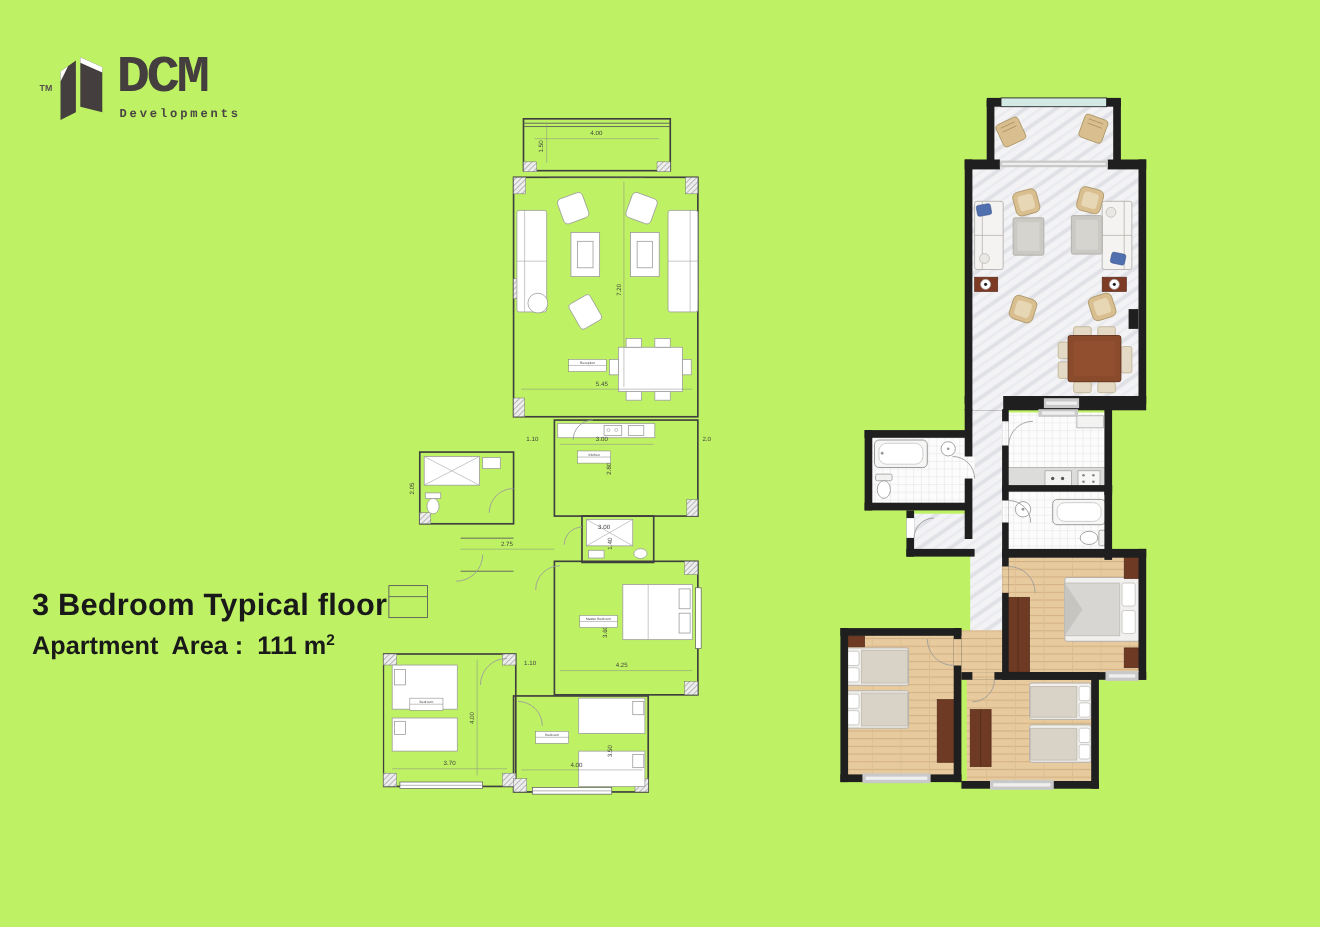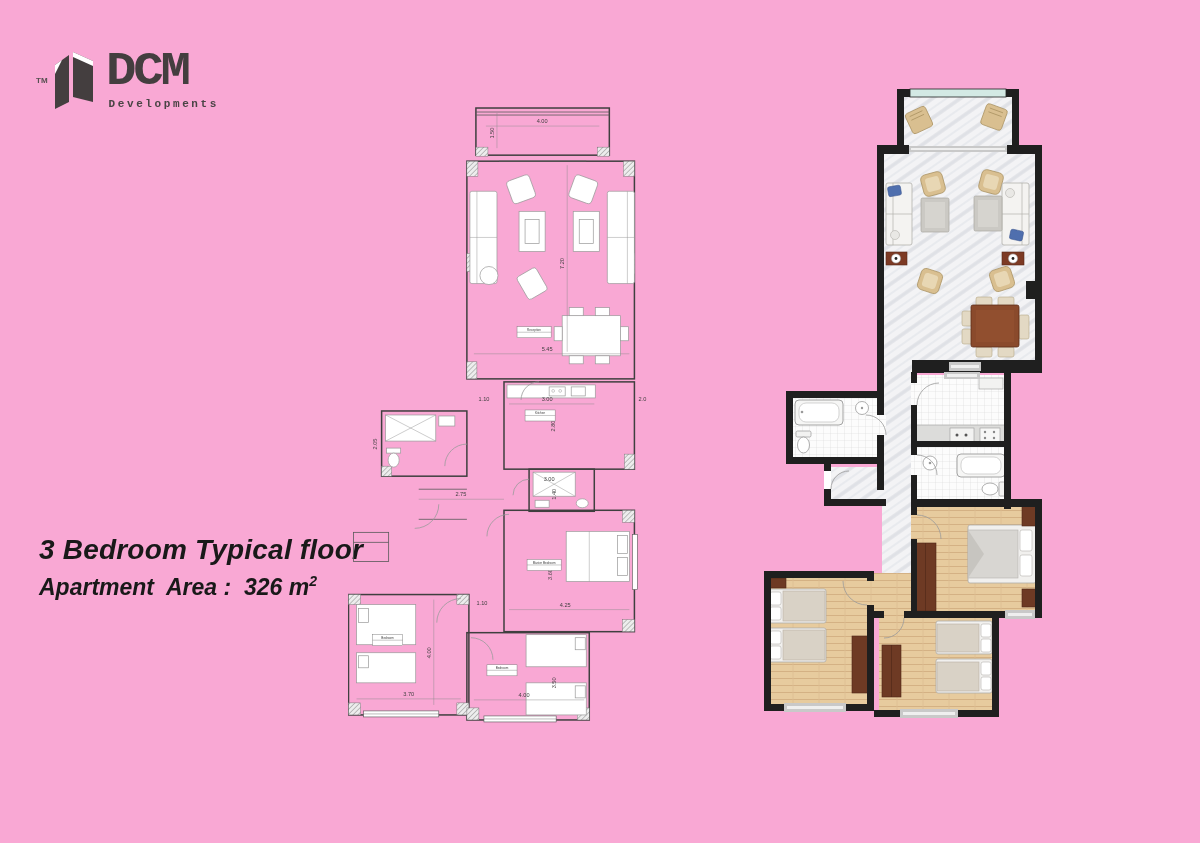--- a/index.html
+++ b/index.html
@@ -1,26 +1,26 @@
 <!DOCTYPE html>
 <html><head>
 <meta charset="utf-8">
 <style>
   html,body{margin:0;padding:0;background:#ffffff;}
   body{width:1200px;height:843px;position:relative;font-family:"Liberation Sans",sans-serif;overflow:hidden;}
-  .canvas{position:absolute;inset:0;background:#f9a8d4;}
+  .canvas{position:absolute;inset:0;background:#bef264;}
   
   .logo{position:absolute;left:36px;top:50px;display:flex;align-items:flex-start;}
   .tm{font-size:8px;font-weight:bold;color:#565051;margin-top:26px;}
   .logo-mark{width:46px;height:60px;margin-left:3px;}
   .logo-text{margin-left:9px;font-family:Liberation Mono, monospace;}
   .logo-name{font-size:47px;font-weight:bold;color:#443e3f;letter-spacing:-3px;line-height:0.95;transform:scaleX(1.08);transform-origin:left;}
   .logo-sub{font-size:11px;font-weight:bold;color:#4a4445;letter-spacing:2.6px;margin-top:3px;margin-left:3px;}
   
-  .title-block{position:absolute;left:39px;top:534px;color:#191919;font-style:italic;}
+  .title-block{position:absolute;left:29px;top:534px;color:#191919;}
   .title-block h1{margin:0;font-size:28px;font-weight:bold;letter-spacing:0.2px;}
   .title-block h2{margin:7px 0 0 0;font-size:23px;font-weight:bold;}
   .pre{white-space:pre;}
   .title-block sup{font-size:14px;}
   
   .bw-plan{position:absolute;left:348px;top:103px;width:312px;height:632px;}
   .color-plan{position:absolute;left:753px;top:83px;width:302px;height:645px;}
   
   .wall{stroke:#3f3f3f;stroke-width:1.5;fill:none;}
   .wall-thin{stroke:#5a5a5a;stroke-width:0.8;fill:none;}
@@ -53,21 +53,21 @@
       <polygon points="22,2 42,11 42,16 22,7" fill="#ffffff"></polygon>
     </svg>
     <div class="logo-text">
       <div class="logo-name">DCM</div>
       <div class="logo-sub">Developments</div>
     </div>
   </header>
 
   <section class="title-block">
     <h1>3 Bedroom Typical floor</h1>
-    <h2><span class="pre">Apartment  Area :  326 m</span><sup>2</sup></h2>
+    <h2><span class="pre">Apartment  Area :  111 m</span><sup>2</sup></h2>
   </section>
 
   <svg class="bw-plan" viewBox="0 0 310 630">
     <defs>
       <pattern id="hatchA" width="3.5" height="3.5" patternUnits="userSpaceOnUse" patternTransform="rotate(45)">
         <rect width="3.5" height="3.5" fill="#ededed"></rect>
         <line x1="0" y1="0" x2="0" y2="3.5" stroke="#8a8a8a" stroke-width="1"></line>
       </pattern>
     </defs>
 

